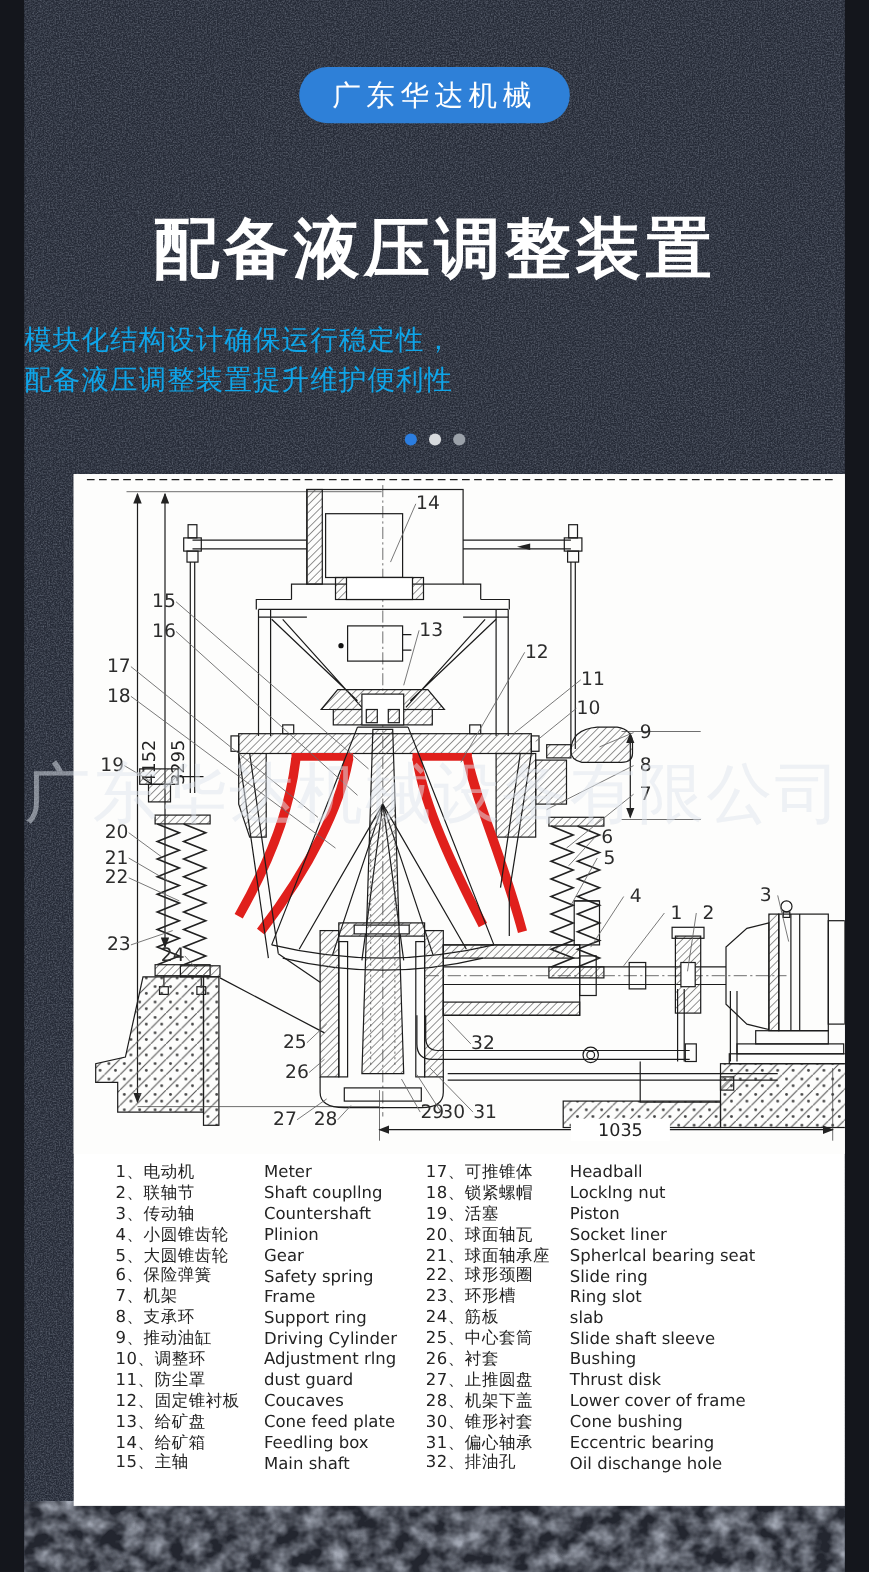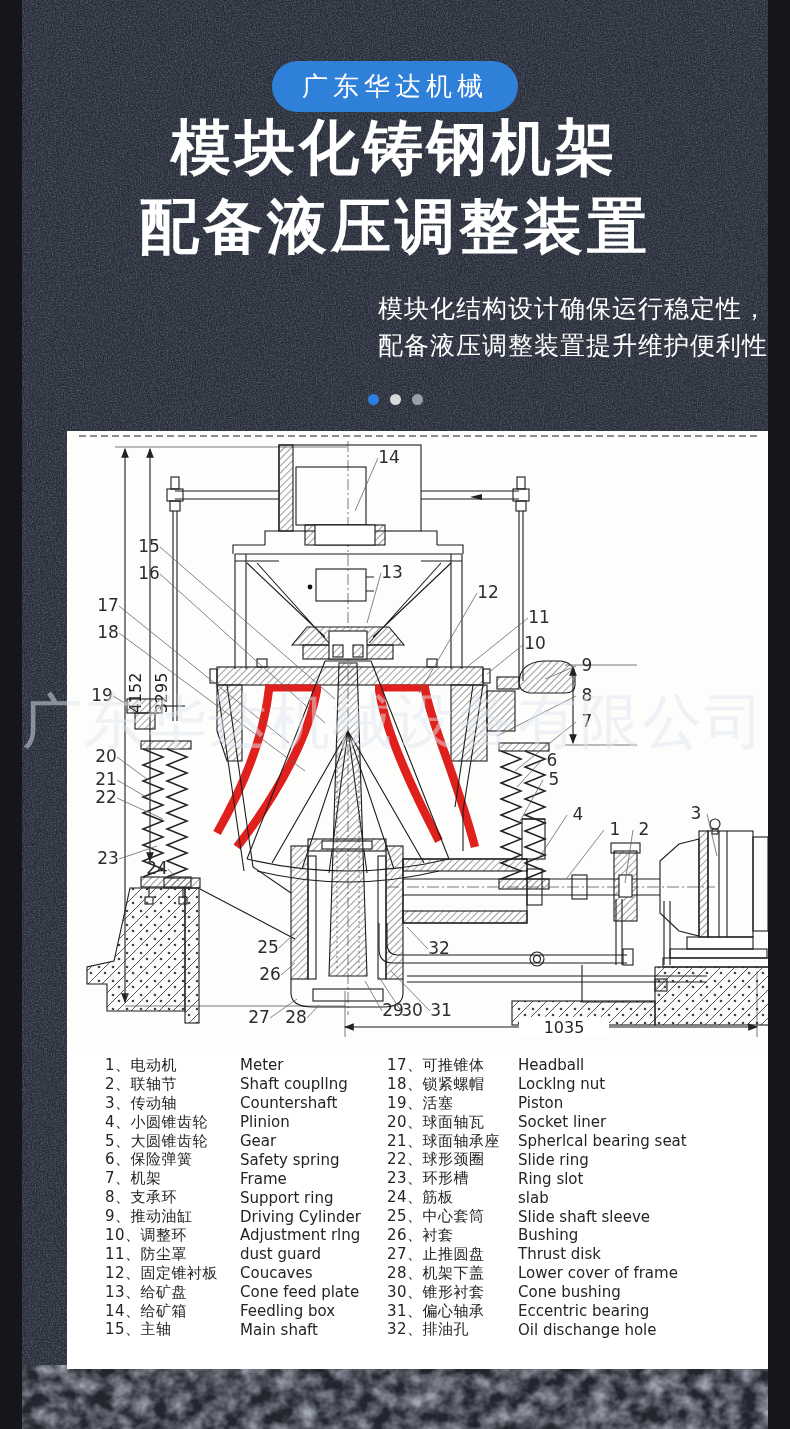--- a/index.html
+++ b/index.html
@@ -5,21 +5,21 @@
   html,body{margin:0;padding:0;background:#14161c}
   body{display:flex;justify-content:center;font-family:"DejaVu Sans","Liberation Sans",sans-serif}
   .page{position:relative;width:746px;height:1429px;overflow:hidden;background:#272b37}
   .bg{position:absolute;inset:0;z-index:0}
   .hero{position:absolute;top:0;left:0;right:0;height:431px;z-index:2}
   .badge{position:absolute;top:61px;left:50%;transform:translateX(-50%);background:var(--accent,#2e80d8);
          color:#fff;font-size:26px;letter-spacing:5px;padding:8px 30px;border-radius:26px;font-weight:500;white-space:nowrap}
   .t1,.t2{position:absolute;width:100%;text-align:center;color:#fff;font-size:60px;font-weight:800;
           letter-spacing:4px;margin:0;line-height:1}
   .t1{top:117px}.t2{top:196px}
-  .s1,.s2{position:absolute;width:100%;text-align:right;color:#ffffff;font-size:25px;margin:0;font-weight:400;letter-spacing:1px}
+  .s1,.s2{position:absolute;width:100%;text-align:left;color:#0ea5e9;font-size:25px;margin:0;font-weight:400;letter-spacing:1px}
   .s1{top:292px}.s2{top:329px}
   .dots{position:absolute;top:394px;left:0;width:100%;display:flex;justify-content:center;gap:11px}
   .dot{width:11px;height:11px;border-radius:50%}
   .panel{position:absolute;left:45px;top:431px;width:703px;height:938px;background:#ffffff;z-index:1}
   .diagram{display:block;background:#fdfdfc}
   .watermark{position:absolute;top:682px;left:0;width:100%;text-align:left;font-size:60px;
              color:rgba(224,229,238,.5);white-space:nowrap;z-index:3;letter-spacing:2px;pointer-events:none}
   .parts{display:flex;padding:7px 0 0 38px;color:#242424}
   .col-l{width:282px}
   .col-r{flex:1}
@@ -56,21 +56,20 @@
     <rect width="790" height="1429" fill="#262b37"></rect>
     <rect width="790" height="1429" filter="url(#texFine)" opacity="0.6"></rect>
     <rect y="1365" width="790" height="64" fill="#23262f"></rect>
     <rect y="1365" width="790" height="64" filter="url(#texCoarse)" opacity="0.95"></rect>
   </svg>
 
   <div class="hero">
     <div class="badge">
       <span>广东华达机械</span>
     </div>
-    <h1 class="t1">模块化铸钢机架</h1>
     <h1 class="t2">配备液压调整装置</h1>
     <p class="s1">模块化结构设计确保运行稳定性，</p>
     <p class="s2">配备液压调整装置提升维护便利性</p>
     <div class="dots" id="dots">
         <span class="dot" style="background: rgb(43, 125, 224);"></span>
         <span class="dot" style="background: rgb(216, 219, 222);"></span>
         <span class="dot" style="background: rgb(154, 160, 168);"></span>
       </div>
   </div>
 

